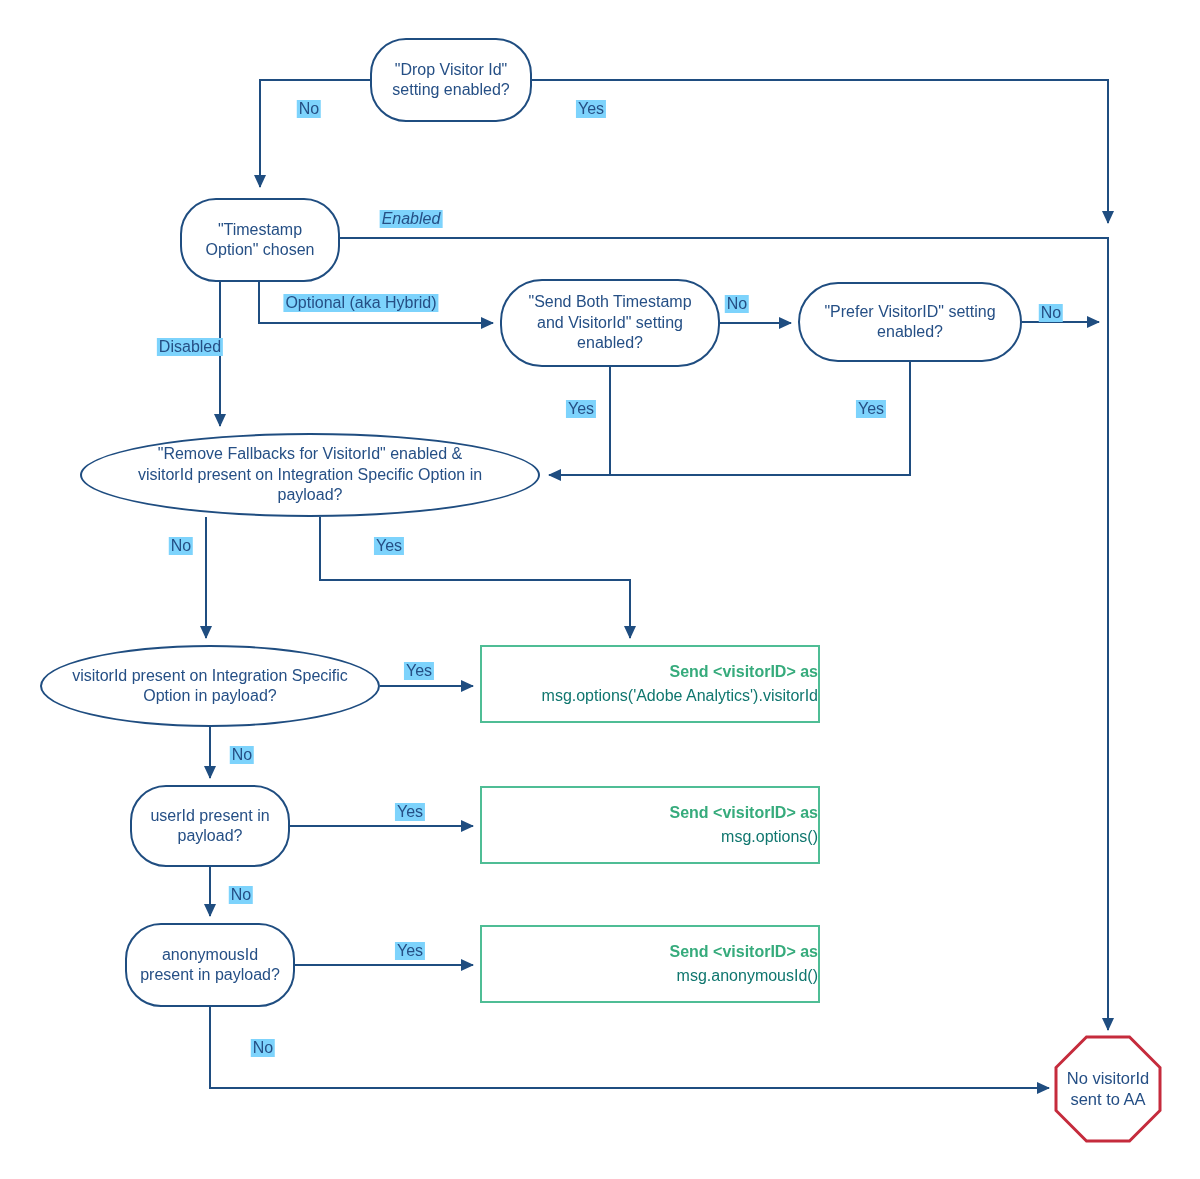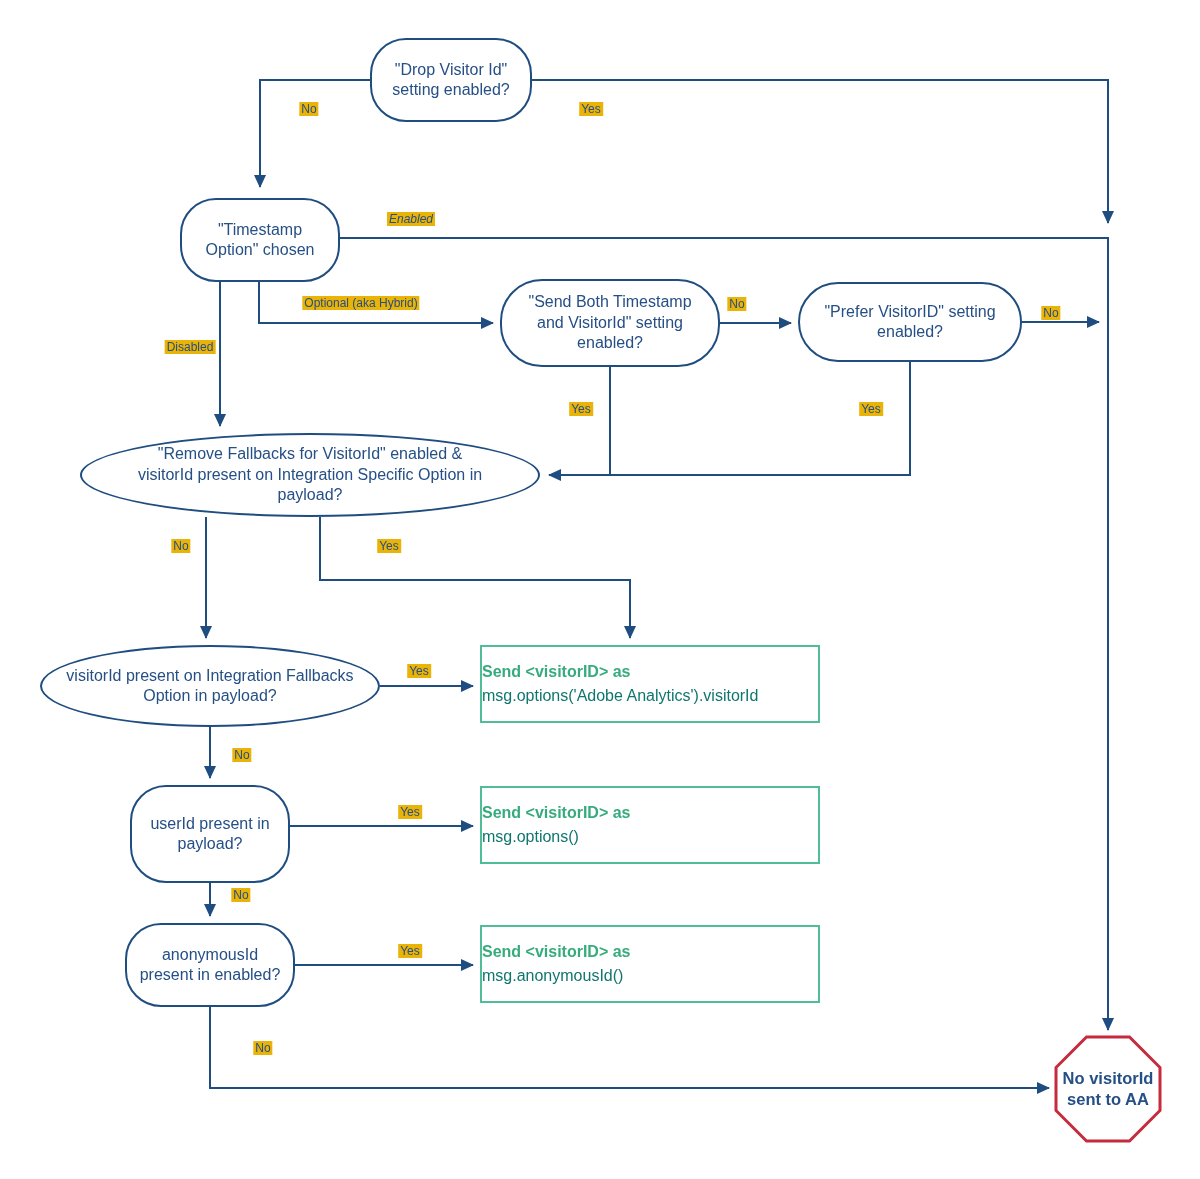--- a/index.html
+++ b/index.html
@@ -27,21 +27,21 @@
     white-space: pre-line;
     z-index: 2;
   }
   .stadium { border-radius: 40px; }
   .ellipse { border-radius: 50%; }
   .outbox {
     position: absolute;
     box-sizing: border-box;
     display: flex;
     flex-direction: column;
-    align-items: flex-start;
+    align-items: flex-end;
     justify-content: center;
     text-align: center;
     background: #ffffff;
     border: 2px solid #4fbd95;
     font-size: 16px;
     line-height: 1.5;
     z-index: 2;
   }
   .g-head { font-weight: bold; color: #36ab7c; }
   .g-body { color: #0f766e; }
@@ -54,24 +54,24 @@
     color: #254f85;
     font-size: 16.5px;
     line-height: 1.3;
     white-space: pre-line;
     z-index: 3;
   }
   .elabel {
     position: absolute;
     transform: translate(-50%, -50%);
     color: #254f85;
-    font-size: 12px;
+    font-size: 16px;
     white-space: nowrap;
     z-index: 3;
-    background: #eab308;
+    background: #7dd3fc;
     padding: 0 2px;
   }
 </style>
 </head>
 <body>
 
 <div class="canvas">
 
   <svg class="edges" width="1200" height="1179" viewBox="0 0 1200 1179">
     <defs>
@@ -122,50 +122,50 @@
 enabled?</span>
   </div>
 
   <div class="node ellipse" style="left:80px; top:433px; width:460px; height:84px;">
     <span>"Remove Fallbacks for VisitorId" enabled &amp;
 visitorId present on Integration Specific Option in
 payload?</span>
   </div>
 
   <div class="node ellipse" style="left:40px; top:645px; width:340px; height:82px;">
-    <span>visitorId present on Integration Fallbacks
+    <span>visitorId present on Integration Specific
 Option in payload?</span>
   </div>
 
-  <div class="node stadium" style="left:130px; top:785px; width:160px; height:98px; border-radius:36px;align-items:center;">
+  <div class="node stadium" style="left:130px; top:785px; width:160px; height:82px; border-radius:36px;align-items:center;">
     <span>userId present in
 payload?</span>
   </div>
 
   <div class="node stadium" style="left:125px; top:923px; width:170px; height:84px; border-radius:36px;">
     <span>anonymousId
-present in enabled?</span>
+present in payload?</span>
   </div>
 
   <div class="outbox" style="left:480px; top:645px; width:340px; height:78px;">
     <div class="g-head">Send &lt;visitorID&gt; as</div>
     <div class="g-body">msg.options('Adobe Analytics').visitorId</div>
   </div>
 
   <div class="outbox" style="left:480px; top:786px; width:340px; height:78px;">
     <div class="g-head">Send &lt;visitorID&gt;  as</div>
     <div class="g-body">msg.options()</div>
   </div>
 
   <div class="outbox" style="left:480px; top:925px; width:340px; height:78px;">
     <div class="g-head">Send &lt;visitorID&gt; as</div>
     <div class="g-body">msg.anonymousId()</div>
   </div>
 
-  <div class="stop-text" style="left:1058px; top:1059px; width:100px; height:60px;font-weight:bold;">No visitorId
+  <div class="stop-text" style="left:1058px; top:1059px; width:100px; height:60px;">No visitorId
 sent to AA</div>
 
   <div class="elabel" style="left:309px; top:109px;">No</div>
   <div class="elabel" style="left:591px; top:109px;">Yes</div>
   <div class="elabel" style="left:411px; top:219px;font-style:italic;">Enabled</div>
   <div class="elabel" style="left:361px; top:303px;">Optional (aka Hybrid)</div>
   <div class="elabel" style="left:190px; top:347px;">Disabled</div>
   <div class="elabel" style="left:737px; top:304px;">No</div>
   <div class="elabel" style="left:581px; top:409px;">Yes</div>
   <div class="elabel" style="left:1051px; top:313px;">No</div>

